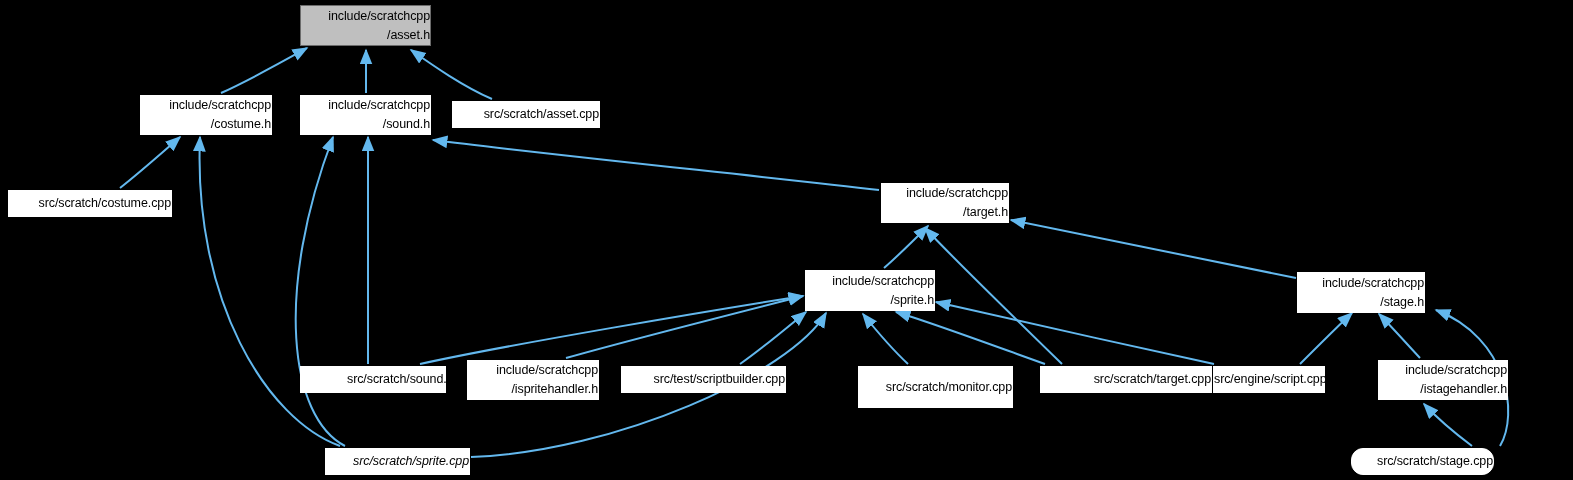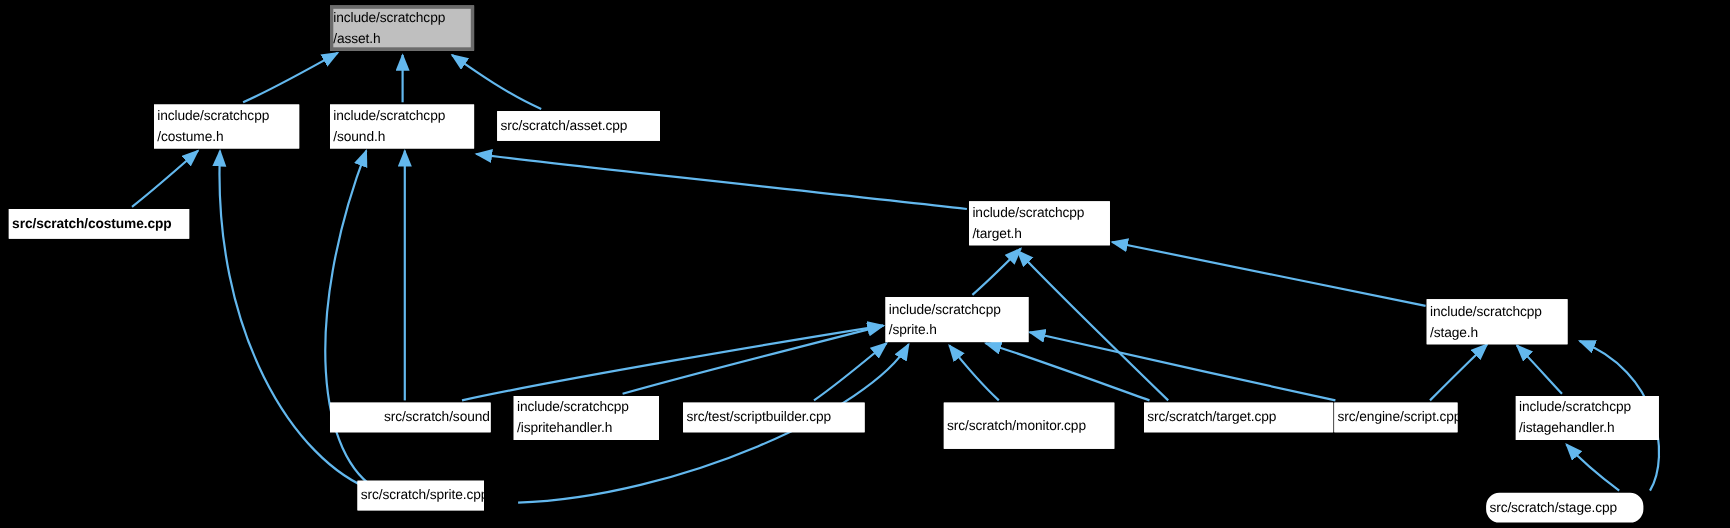--- a/index.html
+++ b/index.html
@@ -18,26 +18,26 @@
   svg#edges {
     position: absolute;
     left: 0;
     top: 0;
     width: 1573px;
     height: 480px;
   }
   .node {
     position: absolute;
     box-sizing: border-box;
-    border: 3px solid #ffffff;
+    border: 1px solid #ffffff;
     background: #ffffff;
     color: #000000;
     font-size: 12.5px;
     line-height: 1.52;
-    text-align: left;
+    text-align: right;
     display: flex;
     align-items: center;
     justify-content: center;
     white-space: pre;
     letter-spacing: -0.1px;
     z-index: 5;
   }
   .node.current {
     background: #bfbfbf;
     border-color: #6b6b6b;
@@ -83,32 +83,32 @@
       </g>
   </svg>
   <div id="node-layer">
       <div class="node current" style="left: 300px; top: 5px; width: 131px; height: 41px;"><span class="node-label">include/scratchcpp
 /asset.h</span></div>
       <div class="node" style="left: 140px; top: 95px; width: 132px; height: 40px;"><span class="node-label">include/scratchcpp
 /costume.h</span></div>
       <div class="node" style="left: 300px; top: 95px; width: 131px; height: 40px;"><span class="node-label">include/scratchcpp
 /sound.h</span></div>
       <div class="node" style="left: 452px; top: 101px; width: 148px; height: 27px;"><span class="node-label">src/scratch/asset.cpp</span></div>
-      <div class="node" style="left: 8px; top: 190px; width: 164px; height: 27px; font-weight: bold;"><span class="node-label">src/scratch/costume.cpp</span></div>
+      <div class="node" style="left: 8px; top: 190px; width: 164px; height: 27px;"><span class="node-label">src/scratch/costume.cpp</span></div>
       <div class="node" style="left: 881px; top: 183px; width: 128px; height: 40px;"><span class="node-label">include/scratchcpp
 /target.h</span></div>
       <div class="node" style="left: 805px; top: 270px; width: 130px; height: 41px;"><span class="node-label">include/scratchcpp
 /sprite.h</span></div>
       <div class="node" style="left: 1297px; top: 272px; width: 128px; height: 41px;"><span class="node-label">include/scratchcpp
 /stage.h</span></div>
       <div class="node" style="left: 300px; top: 366px; width: 146px; height: 27px; padding-left: 46px;"><span class="node-label">src/scratch/sound.cpp</span></div>
       <div class="node" style="left: 467px; top: 360px; width: 132px; height: 40px;"><span class="node-label">include/scratchcpp
 /ispritehandler.h</span></div>
       <div class="node" style="left: 621px; top: 366px; width: 165px; height: 27px;"><span class="node-label">src/test/scriptbuilder.cpp</span></div>
       <div class="node" style="left: 858px; top: 366px; width: 155px; height: 42px;"><span class="node-label">src/scratch/monitor.cpp</span></div>
       <div class="node" style="left: 1040px; top: 366px; width: 172px; height: 27px;"><span class="node-label">src/scratch/target.cpp</span></div>
       <div class="node" style="left: 1213px; top: 366px; width: 112px; height: 27px;"><span class="node-label">src/engine/script.cpp</span></div>
       <div class="node" style="left: 1378px; top: 360px; width: 130px; height: 40px;"><span class="node-label">include/scratchcpp
 /istagehandler.h</span></div>
-      <div class="node" style="left: 325px; top: 437px; width: 115px; height: 27px;"><span class="node-label">src/scratch/sprite.cpp</span></div>
+      <div class="node" style="left: 325px; top: 448px; width: 145px; height: 27px; font-style: italic;"><span class="node-label">src/scratch/sprite.cpp</span></div>
       <div class="node" style="left: 1351px; top: 448px; width: 143px; height: 27px; border-radius: 12px;"><span class="node-label">src/scratch/stage.cpp</span></div>
     </div>
 </div>
 
 </body></html>

